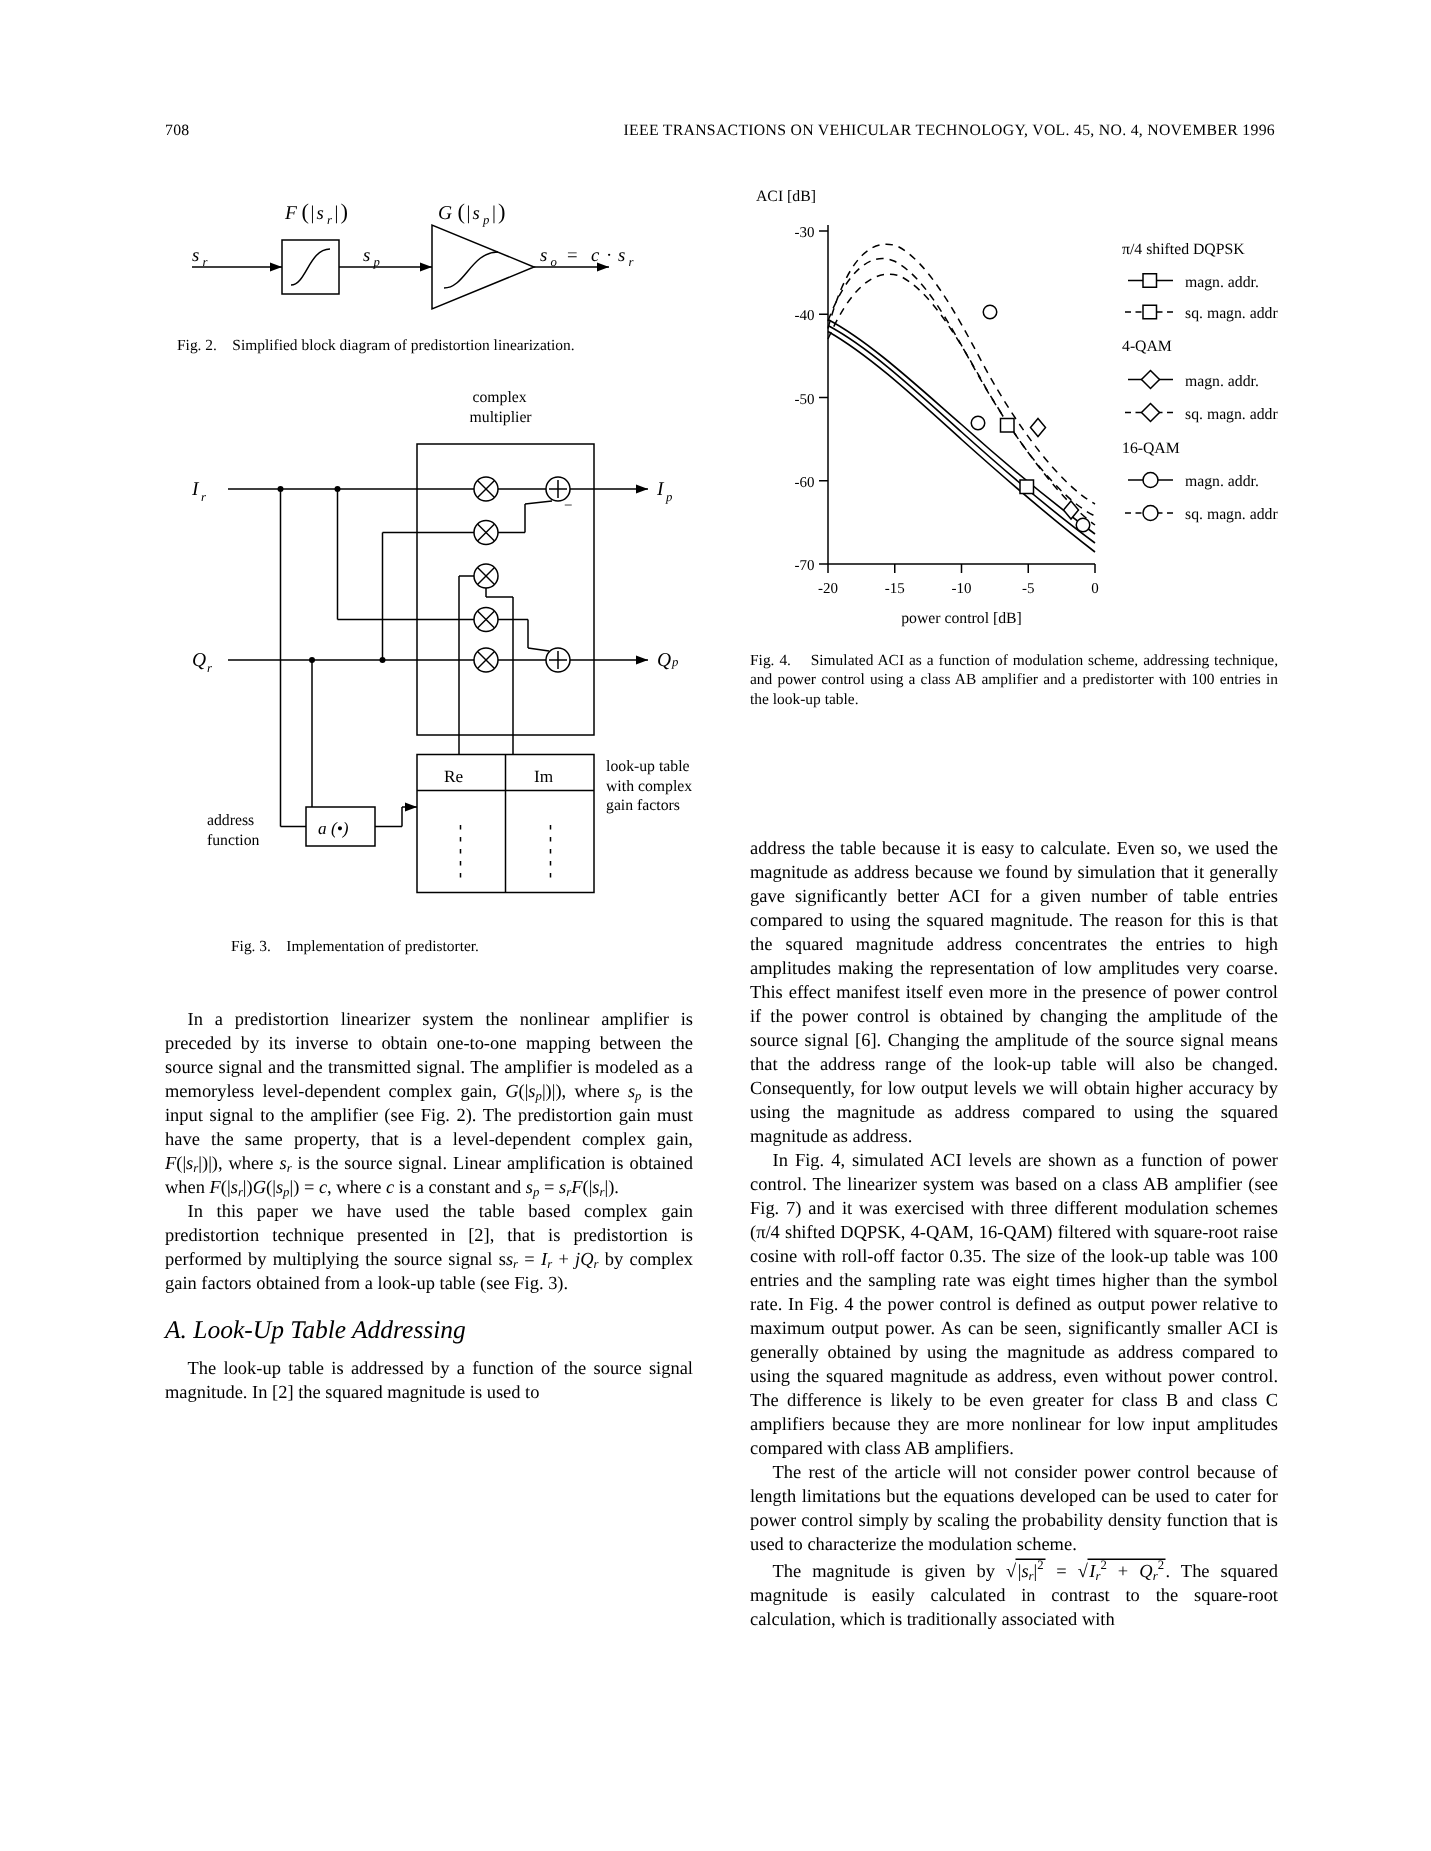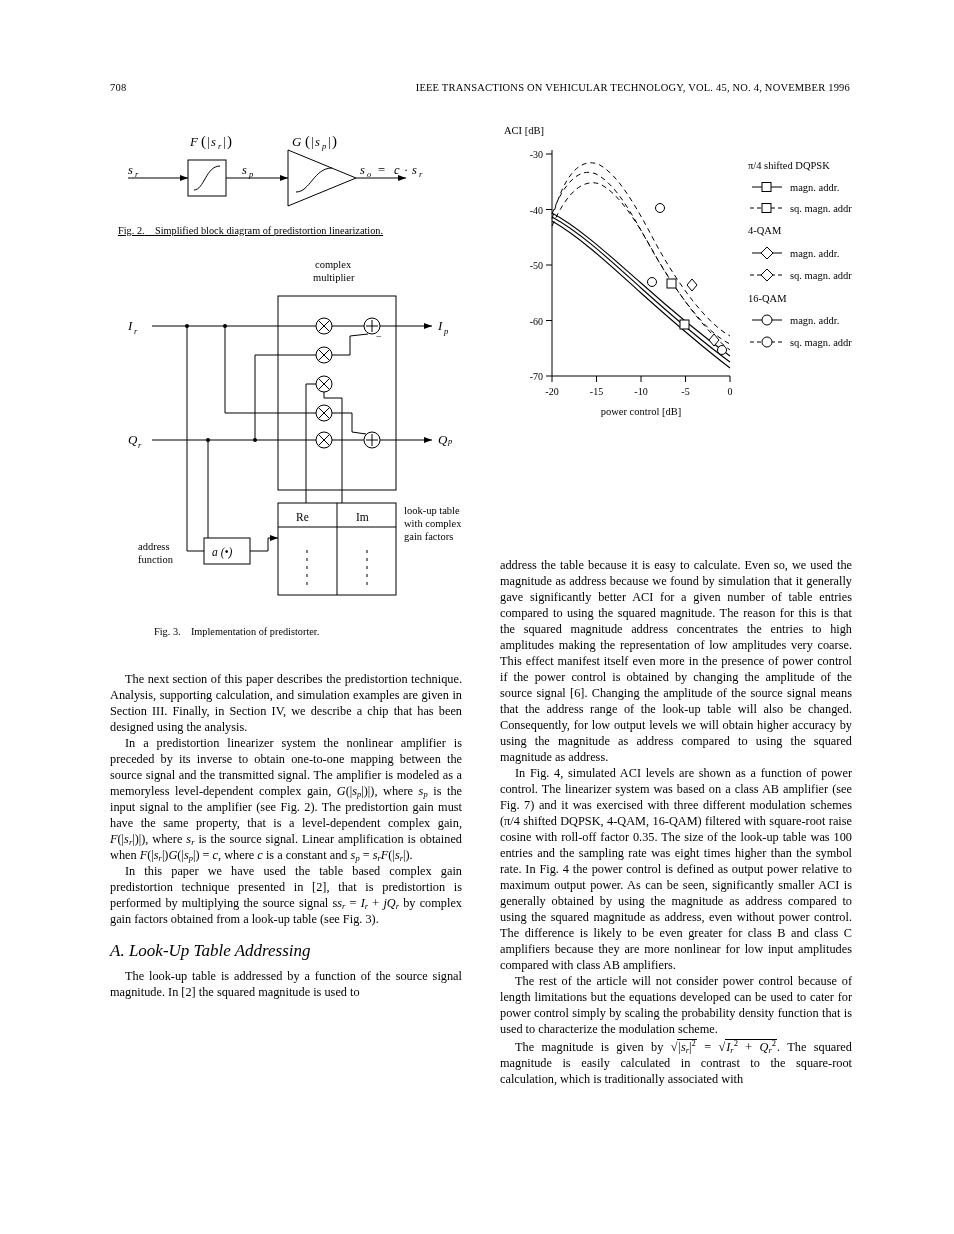--- a/index.html
+++ b/index.html
@@ -118,21 +118,21 @@
       <text x="240" y="46" font-size="12.5" font-style="italic" font-family="Liberation Serif, serif">s</text>
       <text x="247" y="49" font-size="8.5" font-style="italic" font-family="Liberation Serif, serif">o</text>
       <text x="258" y="46" font-size="12.5" font-family="Liberation Serif, serif">=</text>
       <text x="274" y="46" font-size="12.5" font-style="italic" font-family="Liberation Serif, serif">c</text>
       <text x="284" y="46" font-size="12.5" font-family="Liberation Serif, serif">·</text>
       <text x="292" y="46" font-size="12.5" font-style="italic" font-family="Liberation Serif, serif">s</text>
       <text x="299" y="49" font-size="8.5" font-style="italic" font-family="Liberation Serif, serif">r</text>
     </svg>
   </div>
 
-  <div class="cap" style="left:118px;top:224px;width:345px;text-decoration:underline;">
+  <div class="cap" style="left:118px;top:224px;width:345px;">
     <span class="lbl">Fig. 2.</span>
     &nbsp;&nbsp;
     <span>Simplified block diagram of predistortion linearization.</span>
   </div>
 
   <div class="fig3">
     <svg width="350" height="370" viewBox="0 0 350 370">
 
       <rect x="158" y="46" width="118" height="194" fill="none" stroke="#000" stroke-width="1"></rect>
       <text x="195" y="18" font-size="10.5" font-family="Liberation Serif, serif">complex</text>
@@ -343,23 +343,27 @@
         <text x="290" y="202" font-size="10.5">magn. addr.</text>
         <g stroke="#000" stroke-width="1">
           <line x1="250" y1="220" x2="284" y2="220" stroke-dasharray="4,3"></line>
           <circle cx="267" cy="220" r="5" fill="#fff"></circle>
         </g>
         <text x="290" y="224" font-size="10.5">sq. magn. addr.</text>
       </g>
     </svg>
   </div>
 
+  <div class="cap" style="left:500px;top:434px;width:352px;">
+    <span>Fig. 4.</span>
+    &nbsp;&nbsp;
+    <span>Simulated ACI as a function of modulation scheme, addressing technique, and power control using a class AB amplifier and a predistorter with 100 entries in the look-up table.</span>
+  </div>
 
   <div class="col colL">
-    <p>The next section of this paper describes the predistortion technique. Analysis, supporting calculation, and simulation examples are given in Section III. Finally, in Section IV, we describe a chip that has been designed using the analysis.</p>
 
 
     <p><span>In a predistortion linearizer system the nonlinear amplifier is preceded by its inverse to obtain one-to-one mapping between the source signal and the transmitted signal. The amplifier is modeled as a memoryless level-dependent complex gain, </span><i class="m">G</i>(|<i class="m">s<span class="sub">p</span></i>|)<span>|), where </span><i class="m">s<span class="sub">p</span></i><span> is the input signal to the amplifier (see Fig. 2). The predistortion gain must have the same property, that is a level-dependent complex gain, </span><i class="m">F</i>(|<i class="m">s<span class="sub">r</span></i>|)<span>|), where </span><i class="m">s<span class="sub">r</span></i><span> is the source signal. Linear amplification is obtained when </span><i class="m">F</i>(|<i class="m">s<span class="sub">r</span></i>|)<i class="m">G</i>(|<i class="m">s<span class="sub">p</span></i>|) = <i class="m">c</i>, where <i class="m">c</i> is a constant and <i class="m">s<span class="sub">p</span></i> = <i class="m">s<span class="sub">r</span>F</i>(|<i class="m">s<span class="sub">r</span></i>|).</p>
 
     <p><span>In this paper we have used the table based complex gain predistortion technique presented in [2], that is predistortion is performed by multiplying the source signal s</span><i class="m">s<span class="sub">r</span></i> = <i class="m">I<span class="sub">r</span></i> + <i class="m">jQ<span class="sub">r</span></i><span> by complex gain factors obtained from a look-up table (see Fig. 3).</span></p>
 
     <div class="sub-title">A. Look-Up Table Addressing</div>
 
     <p>The look-up table is addressed by a function of the source signal magnitude. In [2] the squared magnitude is used to</p>
   </div>

